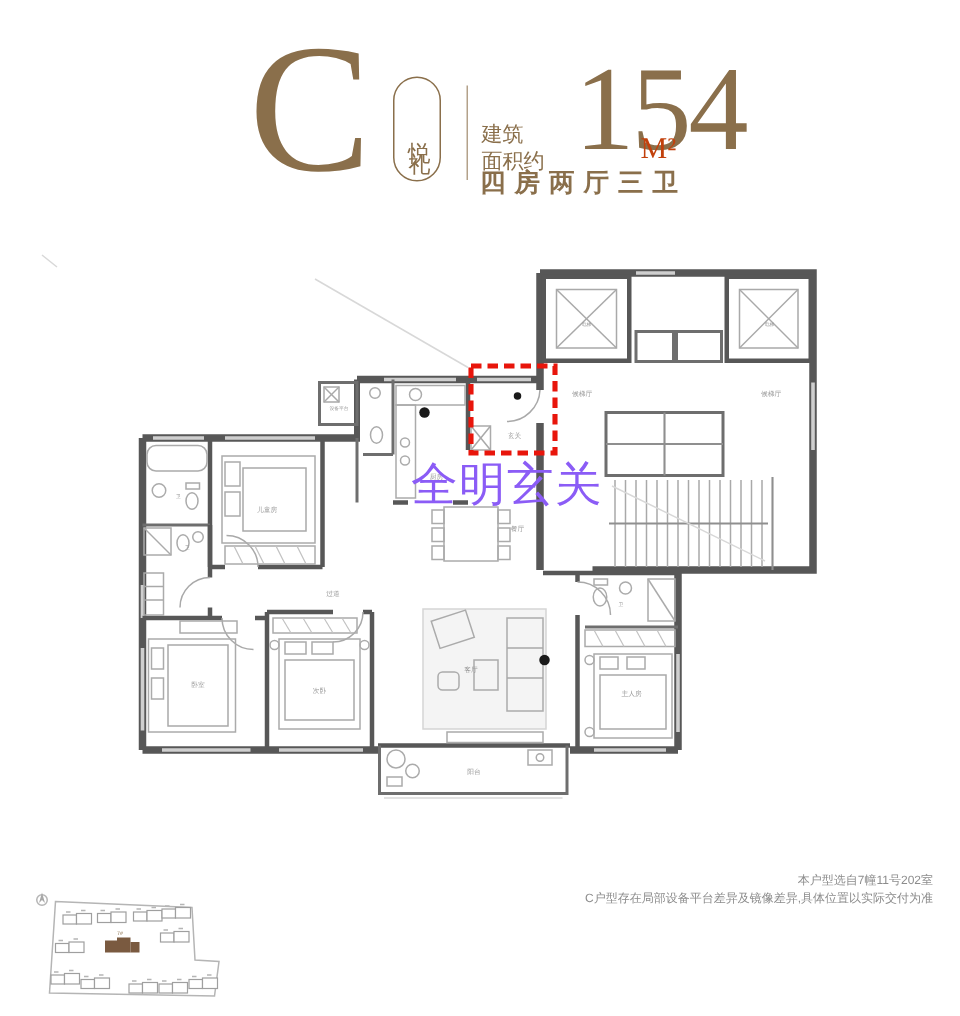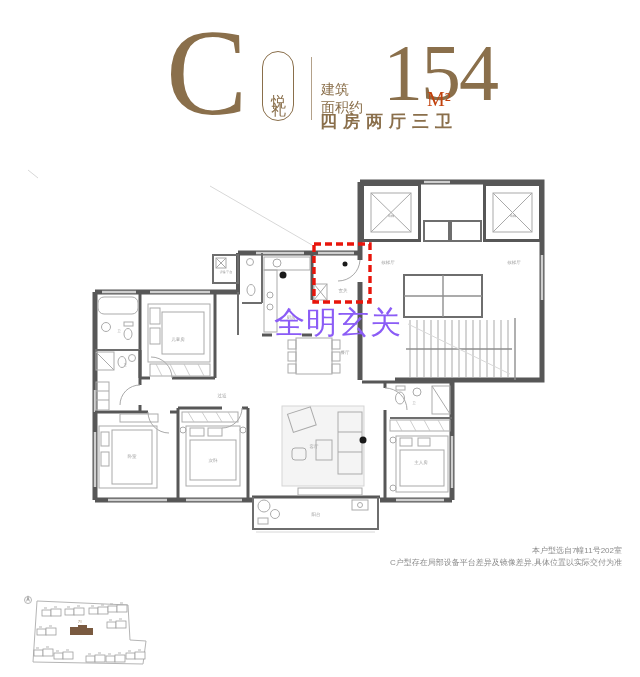--- a/index.html
+++ b/index.html
@@ -15,21 +15,21 @@
   .area-prefix{position:absolute;left:321px;top:80px;font-size:14px;line-height:1.3;color:#8a6f4b;}
   .area-value{position:absolute;left:341px;top:33px;font-family:"Liberation Serif",serif;
               font-size:80px;line-height:1;letter-spacing:-2px;color:#8a6f4b;margin-left:42px;}
   .area-unit{position:absolute;left:427px;top:88px;font-family:"Liberation Serif",serif;
              font-size:20px;color:#c2410c;}
   .layout-line{position:absolute;left:320px;top:110px;font-size:17px;letter-spacing:6px;color:#8a6f4b;font-weight:bold;}
   
   .callout{position:absolute;left:274px;top:302px;font-size:31px;font-weight:normal;
            letter-spacing:1px;color:#8b5cf6;}
   
-  .note{position:absolute;right:18px;font-size:8px;color:#8c8c8c;text-align:center;white-space:nowrap;}
+  .note{position:absolute;right:18px;font-size:8px;color:#8c8c8c;text-align:center;white-space:nowrap;margin-top:36px;}
   .note1{top:545px;} .note2{top:557px;}
   
   svg{position:absolute;left:0;top:0;}
   .w5{stroke:#575757;stroke-width:5;fill:none;}
   .w4{stroke:#575757;stroke-width:4;fill:none;}
   .w3{stroke:#575757;stroke-width:3;fill:none;}
   .w2{stroke:#6e6e6e;stroke-width:2;fill:none;}
   .thin{stroke:#a9a9a9;stroke-width:1;fill:none;}
   .thin2{stroke:#8f8f8f;stroke-width:1.4;fill:none;}
   .lite{stroke:#d8d8d8;stroke-width:1;fill:none;}

